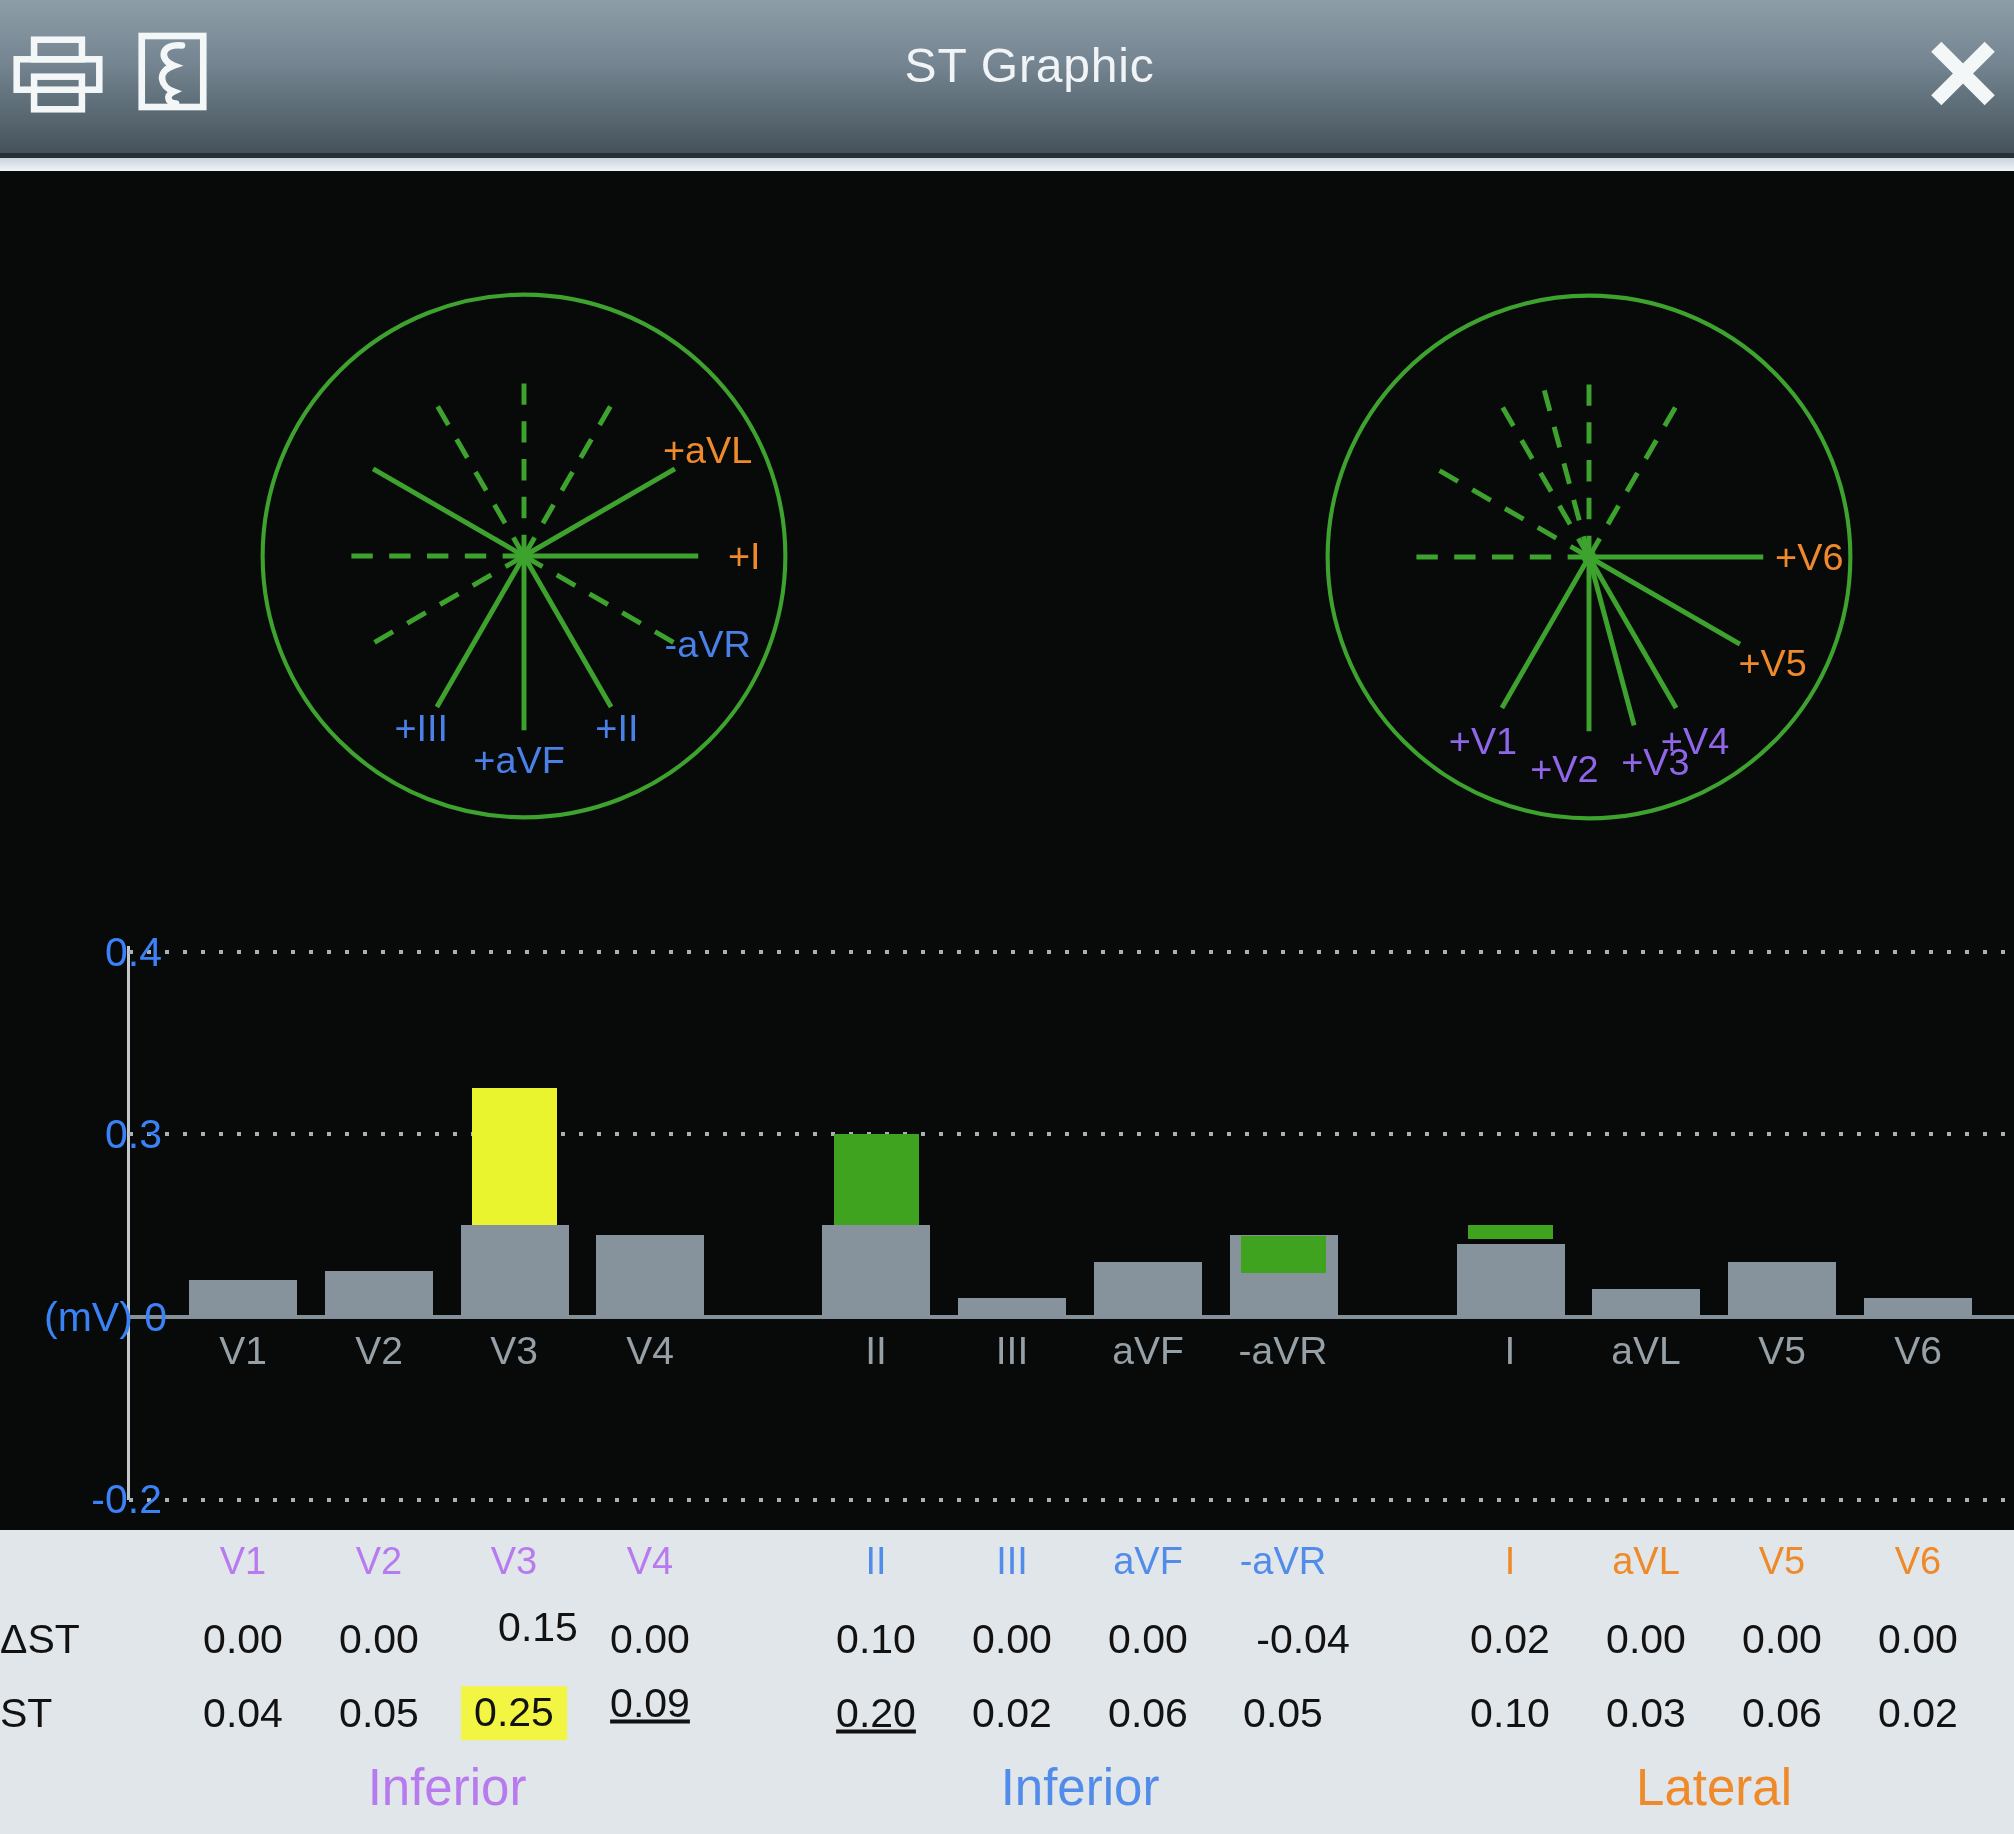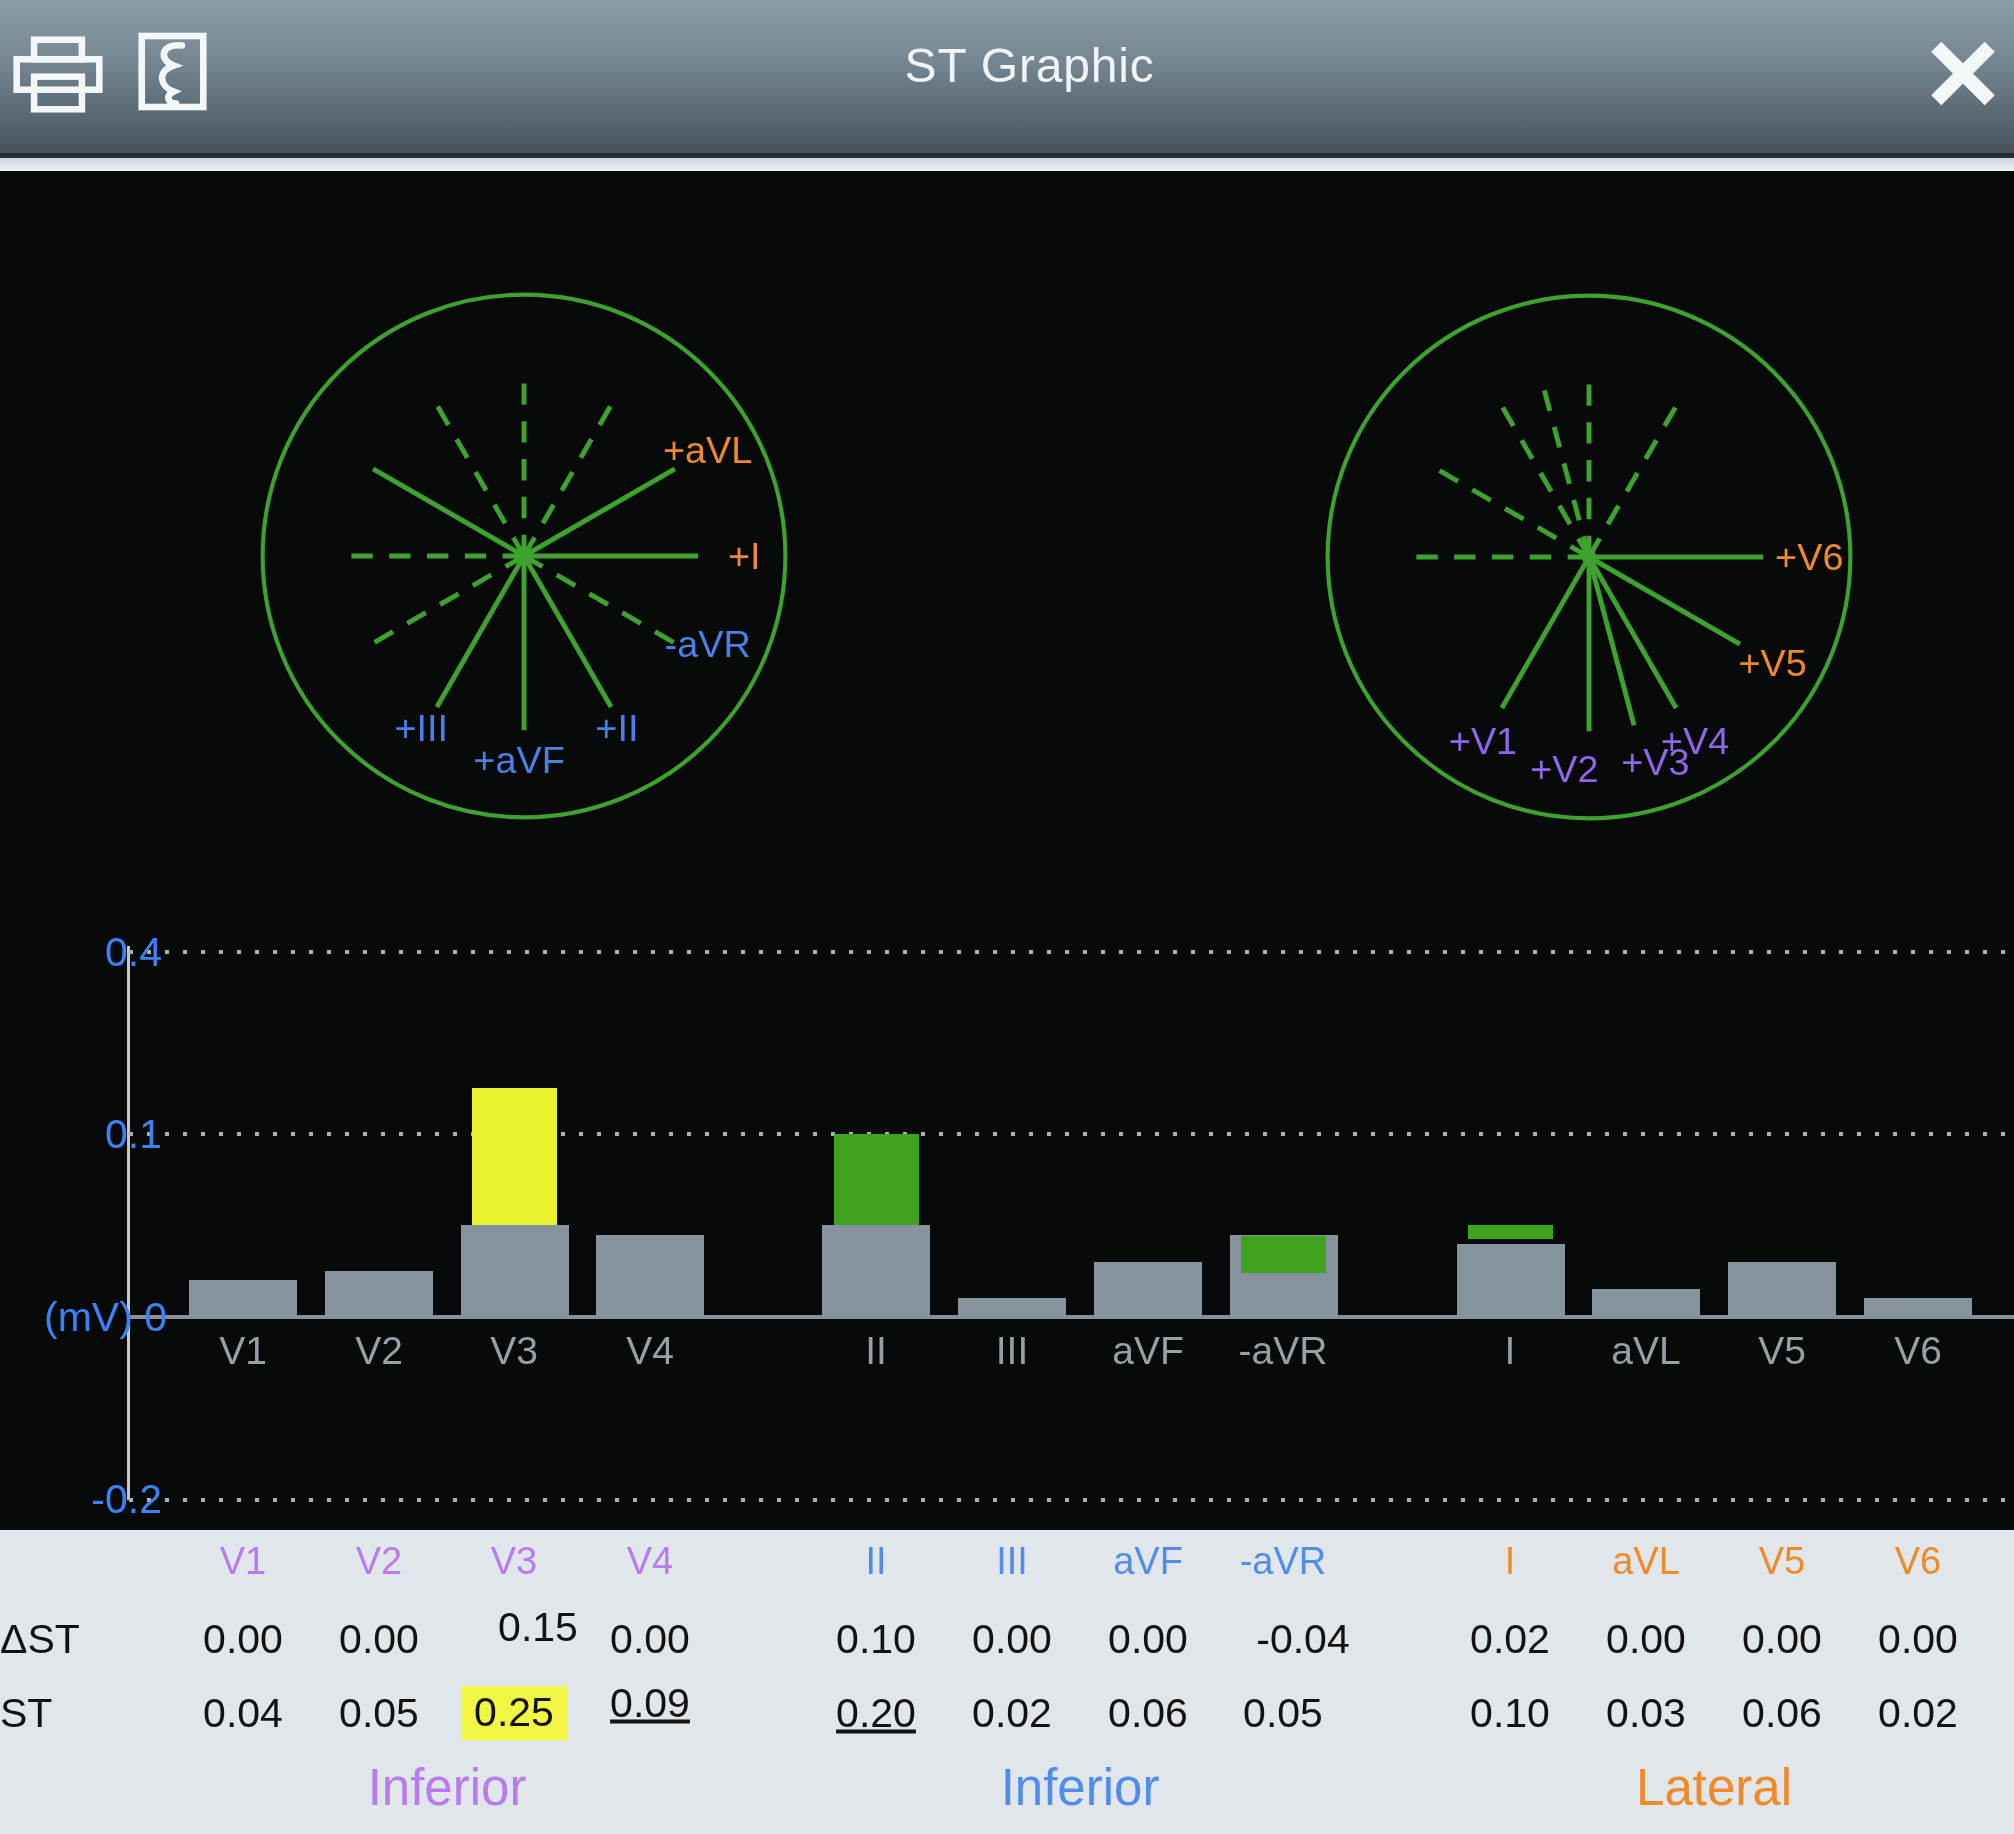--- a/index.html
+++ b/index.html
@@ -127,21 +127,21 @@
         <line x1="320" y1="320" x2="320" y2="108" stroke="#3da32e" stroke-width="6" stroke-dasharray="26 20"></line>
         <line x1="320" y1="320" x2="426" y2="136.402614397699" stroke="#3da32e" stroke-width="6" stroke-dasharray="26 20"></line>
         <circle cx="320" cy="320" r="9" fill="#3da32e"></circle>
       </svg></div>
 
   <div id="chart-layer">
     <div class="yaxis" style="left:127px;top:946px;height:554px;"></div>
   <div class="gridline" style="left: 129px; right: 0px; top: 950px;"></div>
       <div class="tick" style="top: 952px;">0.4</div>
       <div class="gridline" style="left: 129px; right: 0px; top: 1132px;"></div>
-      <div class="tick" style="top: 1134px;">0.1</div>
+      <div class="tick" style="top: 1134px;">0.3</div>
       <div class="zeroline" style="left: 129px; right: 0px; top: 1315px;"></div>
       <div class="tick" style="top: 1317px;">(mV) 0</div>
       <div class="gridline" style="left: 129px; right: 0px; top: 1498px;"></div>
       <div class="tick" style="top: 1499px;">-0.2</div>
       <div class="bar" style="left: 189px; width: 108px; top: 1280px; height: 37px;"></div>
       <div class="xlabel" style="left: 243px; top: 1329px;">V1</div>
       <div class="bar" style="left: 325px; width: 108px; top: 1271px; height: 46px;"></div>
       <div class="xlabel" style="left: 379px; top: 1329px;">V2</div>
       <div class="bar" style="left: 461px; width: 108px; top: 1225px; height: 91px;"></div>
       <div class="seg" style="left: 472px; width: 85px; top: 1088px; height: 137px; background: rgb(233, 244, 46);"></div>

